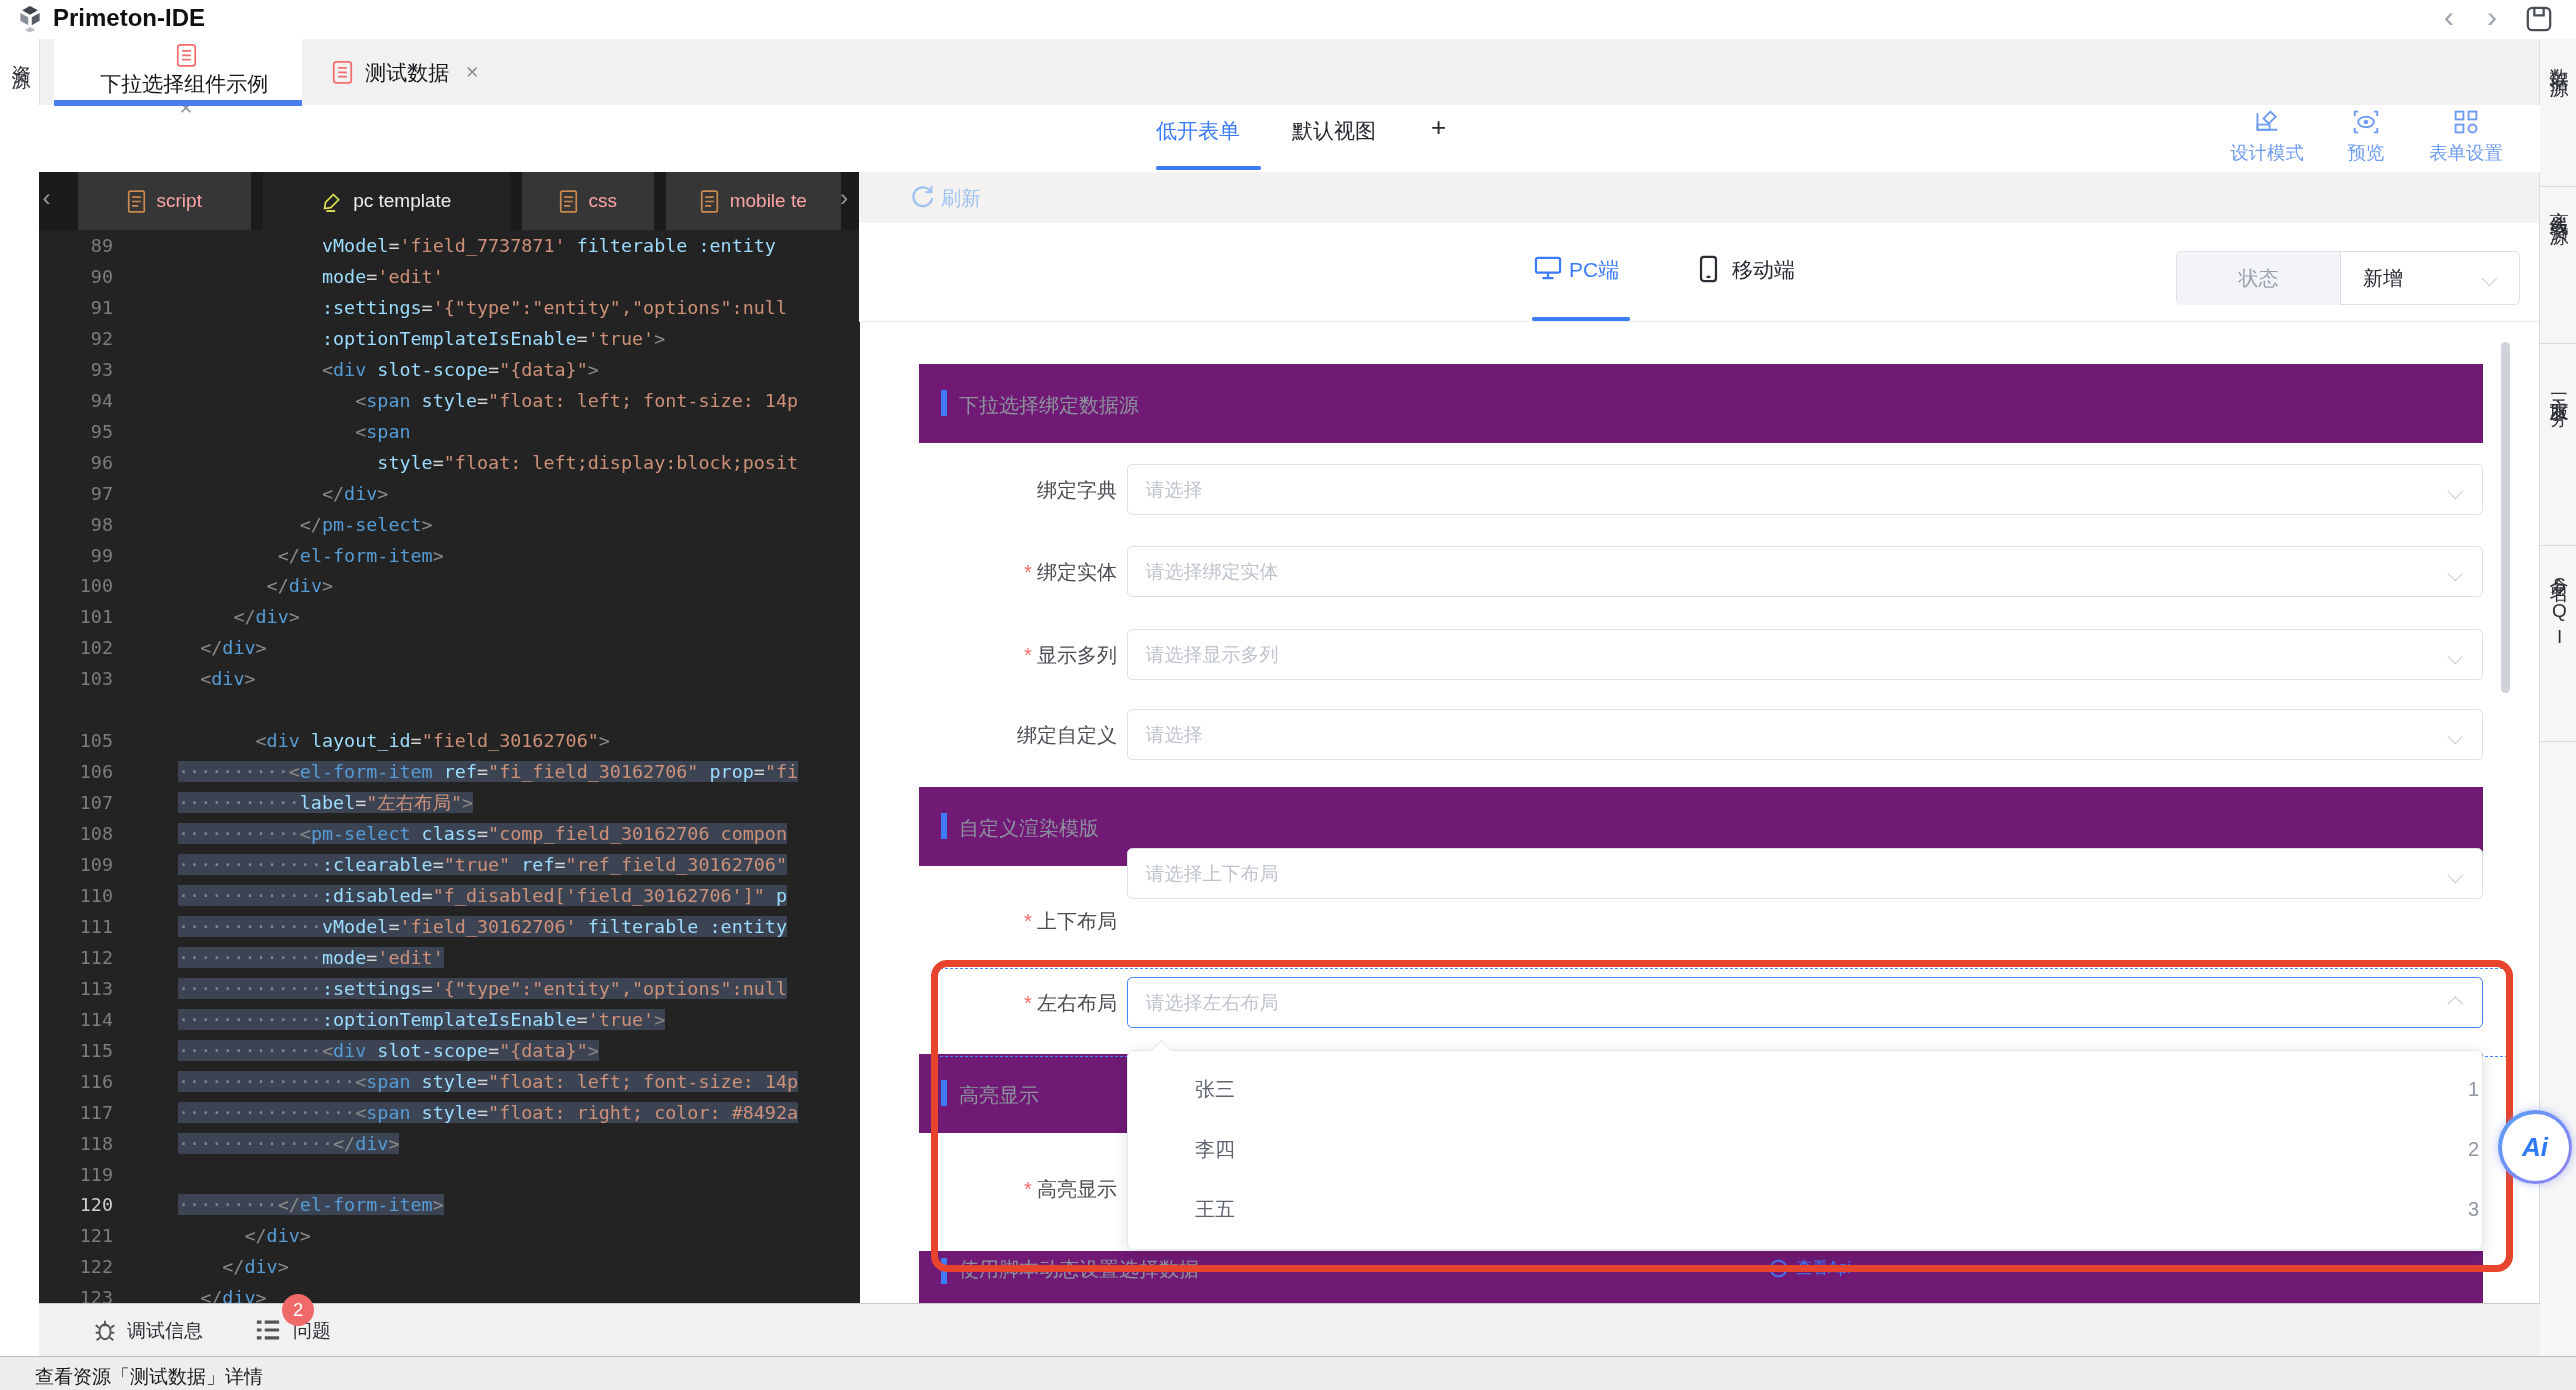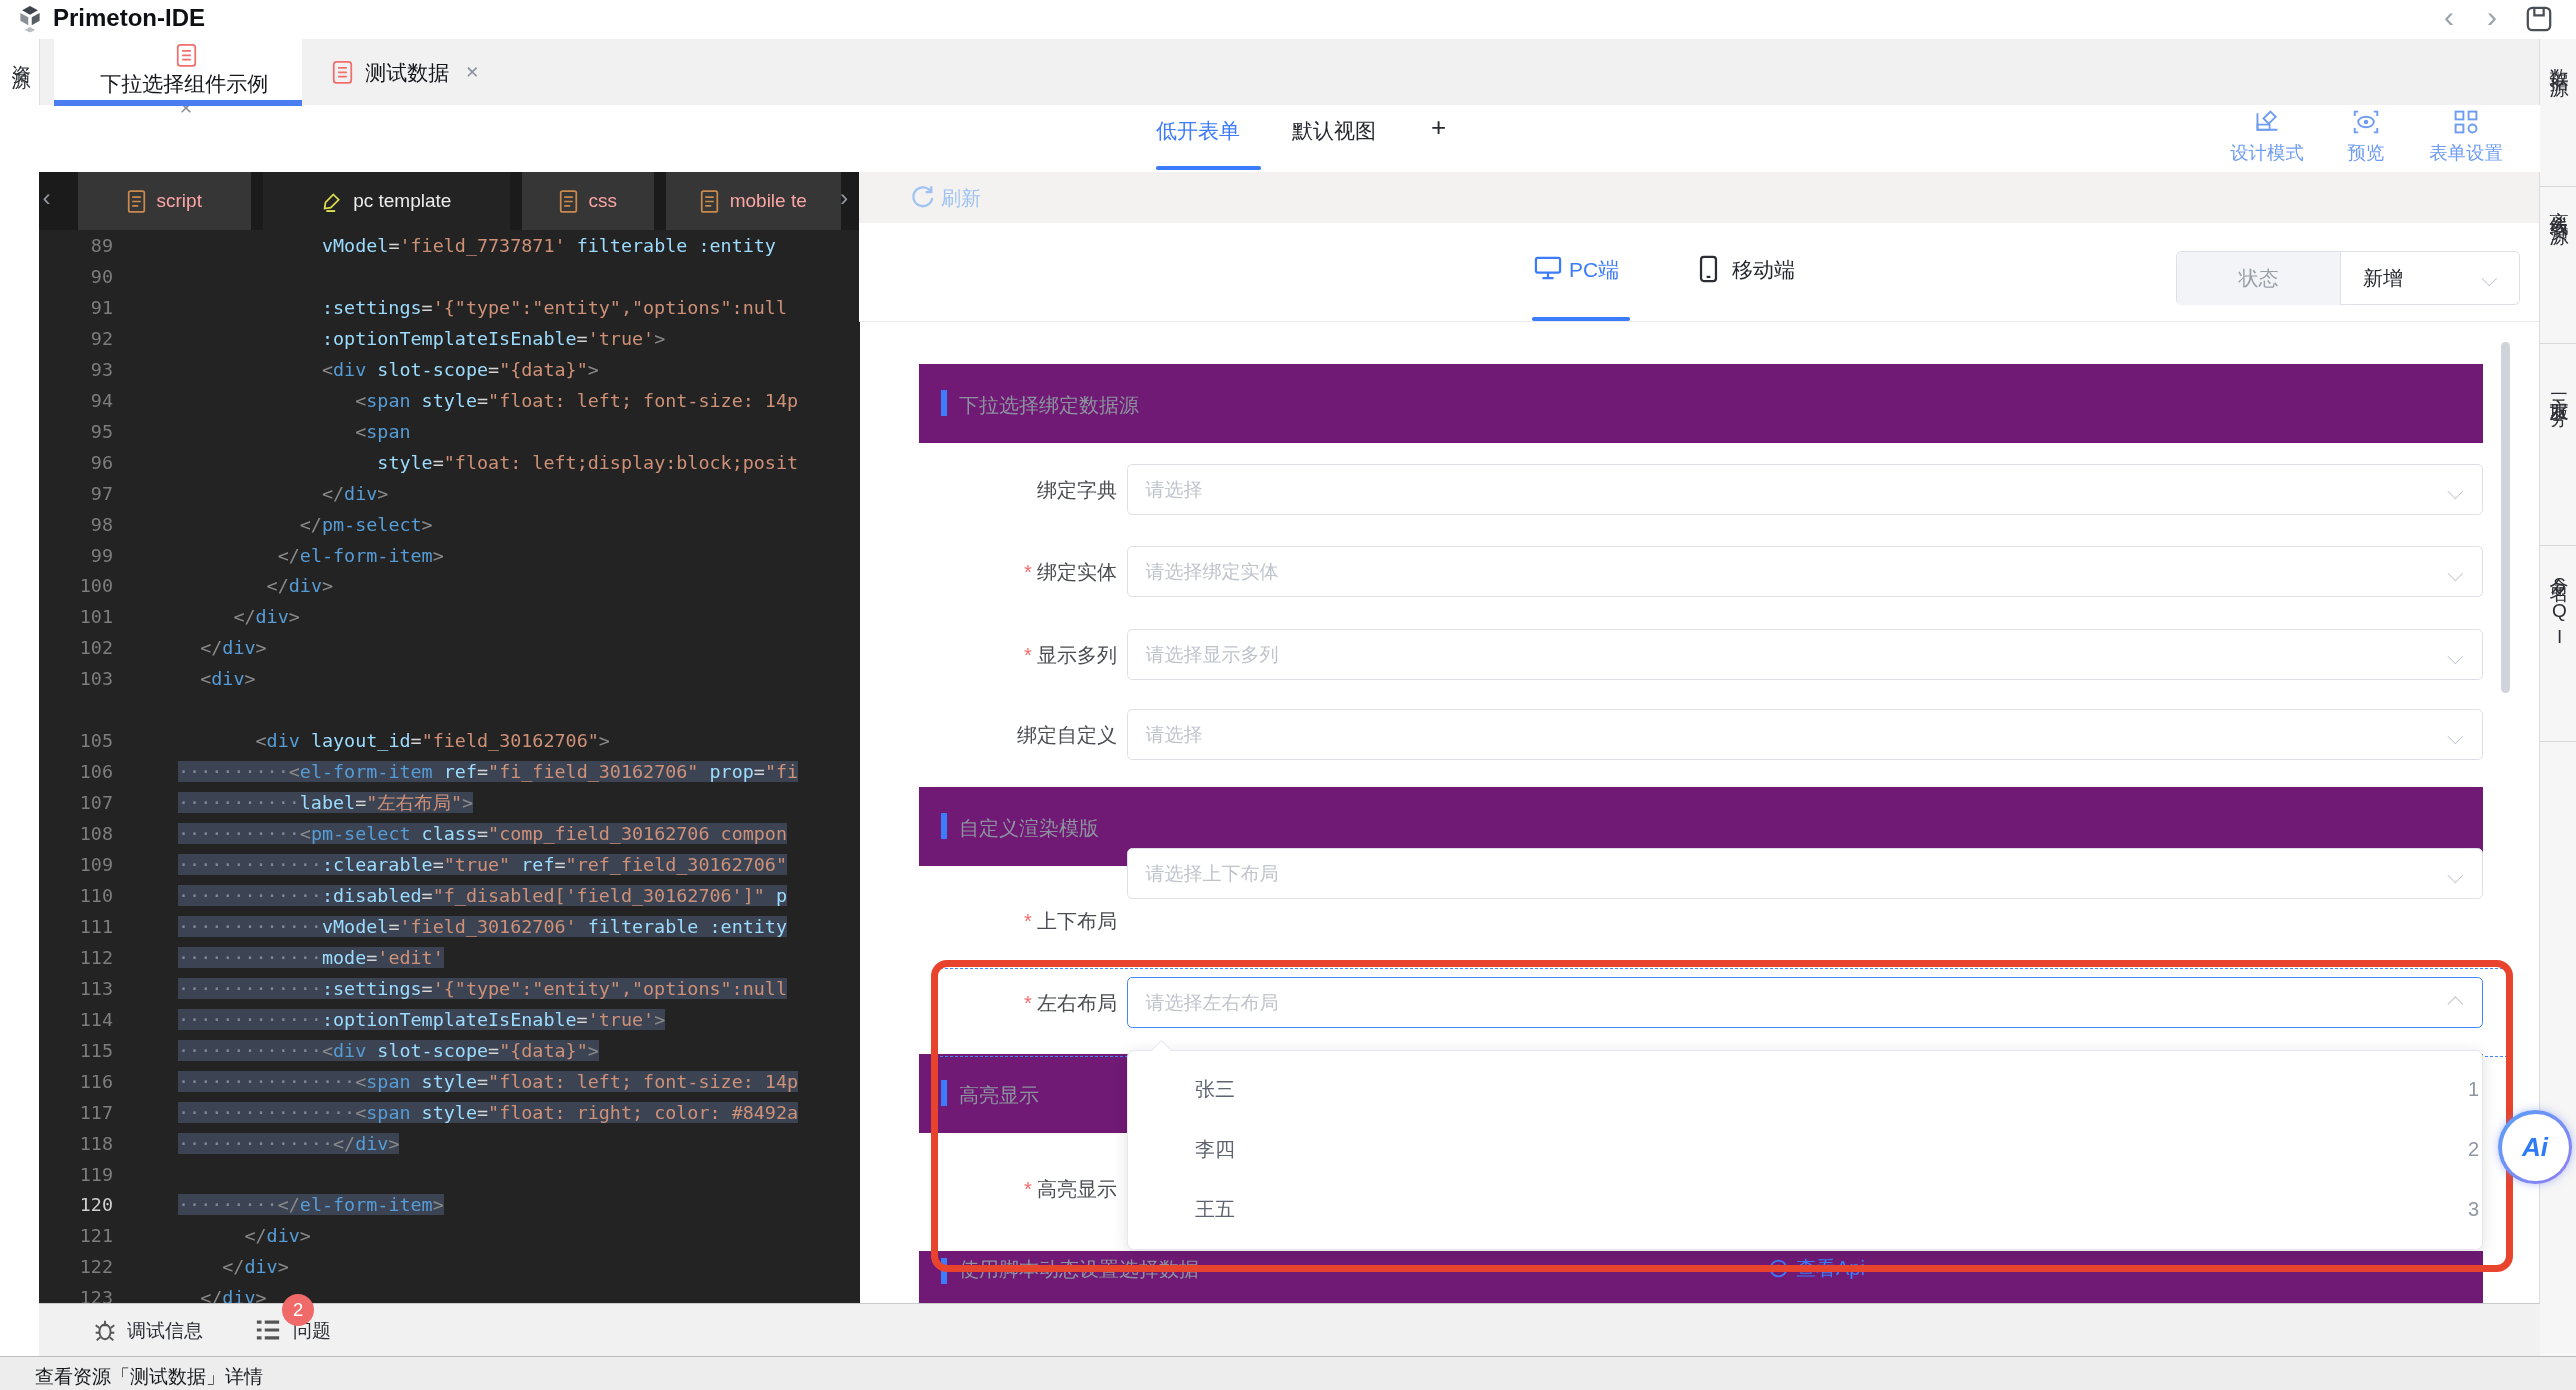--- a/index.html
+++ b/index.html
@@ -94,21 +94,21 @@
   #scrollthumb{left:2501px;top:342px;width:8.8px;height:351px;background:#d0d3d9;border-radius:4.4px;}
 
   
   #bottombar{left:39px;top:1303px;width:2501px;height:53px;background:#f1f1f1;border-top:0.9px solid #cacaca;}
   .botlbl{font-size:19px;color:#2b2f35;}
   #badge{left:282px;top:1294px;width:32px;height:32px;border-radius:50%;background:#f06a6a;color:#fff;
          display:flex;align-items:center;justify-content:center;font-size:18.4px;z-index:30;}
   #statusbar{left:0;top:1356px;width:2576px;height:35px;background:#ededed;border-top:0.9px solid #bcbcbc;}
   #statusbar span{font-size:19px;color:#17191d;}
 
-  .apilink{left:1768px;top:1254px;display:flex;align-items:center;gap:7px;color:#3c7bfa;font-size:20px;}
+  .apilink{left:1768px;top:1254px;display:flex;align-items:center;gap:7px;color:#3c7bfa;font-size:16px;}
 </style>
 </head>
 <body>
 
 <div id="screen">
 
   <div id="titlebar" class="abs">
     <span class="abs" style="left:14px;top:5.3px;">
       <svg width="32" height="28" viewBox="0 0 34 32">
           <path d="M17 1l9 5-9 5-9-5z" fill="#3e444c"></path>
@@ -165,21 +165,21 @@
         <div class="edtab" style="left: 627px; width: 175px;">
           <span style="margin-top: 5.3px;"><svg width="19" height="23" viewBox="0 0 22 26">
               <rect x="2" y="1" width="18" height="24" rx="2" fill="none" stroke="#c98a4e" stroke-width="2"></rect>
               <path d="M6 8h10M6 13h10M6 18h7" stroke="#c98a4e" stroke-width="2"></path>
             </svg></span>
           <span>mobile te</span>
         </div>
       </div>
     <div id="edlines" class="abs" style="left:0;top:58px;width:821px;height:1073px;">
         <div class="ed-line" style="top: 0px;"><div class="ed-num">89</div><div class="ed-code"><span><span>             </span><span class="tk-a">vModel</span><span class="tk-p">=</span><span class="tk-s">'field_7737871'</span><span class="tk-p"> </span><span class="tk-a">filterable</span><span class="tk-p"> </span><span class="tk-a">:entity</span></span></div></div>
-        <div class="ed-line" style="top: 31px;"><div class="ed-num">90</div></div>
+        <div class="ed-line" style="top: 31px;"><div class="ed-num">90</div><div class="ed-code"><span><span>             </span><span class="tk-a">mode</span><span class="tk-p">=</span><span class="tk-s">'edit'</span></span></div></div>
         <div class="ed-line" style="top: 62px;"><div class="ed-num">91</div><div class="ed-code"><span><span>             </span><span class="tk-a">:settings</span><span class="tk-p">=</span><span class="tk-s">'{"type":"entity","options":null</span></span></div></div>
         <div class="ed-line" style="top: 93px;"><div class="ed-num">92</div><div class="ed-code"><span><span>             </span><span class="tk-a">:optionTemplateIsEnable</span><span class="tk-p">=</span><span class="tk-s">'true'</span><span class="tk-b">&gt;</span></span></div></div>
         <div class="ed-line" style="top: 124px;"><div class="ed-num">93</div><div class="ed-code"><span><span>             </span><span class="tk-b">&lt;</span><span class="tk-t">div</span><span class="tk-p"> </span><span class="tk-a">slot-scope</span><span class="tk-p">=</span><span class="tk-s">"{data}"</span><span class="tk-b">&gt;</span></span></div></div>
         <div class="ed-line" style="top: 155px;"><div class="ed-num">94</div><div class="ed-code"><span><span>                </span><span class="tk-b">&lt;</span><span class="tk-t">span</span><span class="tk-p"> </span><span class="tk-a">style</span><span class="tk-p">=</span><span class="tk-s">"float: left; font-size: 14p</span></span></div></div>
         <div class="ed-line" style="top: 186px;"><div class="ed-num">95</div><div class="ed-code"><span><span>                </span><span class="tk-b">&lt;</span><span class="tk-t">span</span></span></div></div>
         <div class="ed-line" style="top: 217px;"><div class="ed-num">96</div><div class="ed-code"><span><span>                  </span><span class="tk-a">style</span><span class="tk-p">=</span><span class="tk-s">"float: left;display:block;posit</span></span></div></div>
         <div class="ed-line" style="top: 248px;"><div class="ed-num">97</div><div class="ed-code"><span><span>             </span><span class="tk-b">&lt;/</span><span class="tk-t">div</span><span class="tk-b">&gt;</span></span></div></div>
         <div class="ed-line" style="top: 279px;"><div class="ed-num">98</div><div class="ed-code"><span><span>           </span><span class="tk-b">&lt;/</span><span class="tk-t">pm-select</span><span class="tk-b">&gt;</span></span></div></div>
         <div class="ed-line" style="top: 310px;"><div class="ed-num">99</div><div class="ed-code"><span><span>         </span><span class="tk-b">&lt;/</span><span class="tk-t">el-form-item</span><span class="tk-b">&gt;</span></span></div></div>
         <div class="ed-line" style="top: 340px;"><div class="ed-num">100</div><div class="ed-code"><span><span>        </span><span class="tk-b">&lt;/</span><span class="tk-t">div</span><span class="tk-b">&gt;</span></span></div></div>

